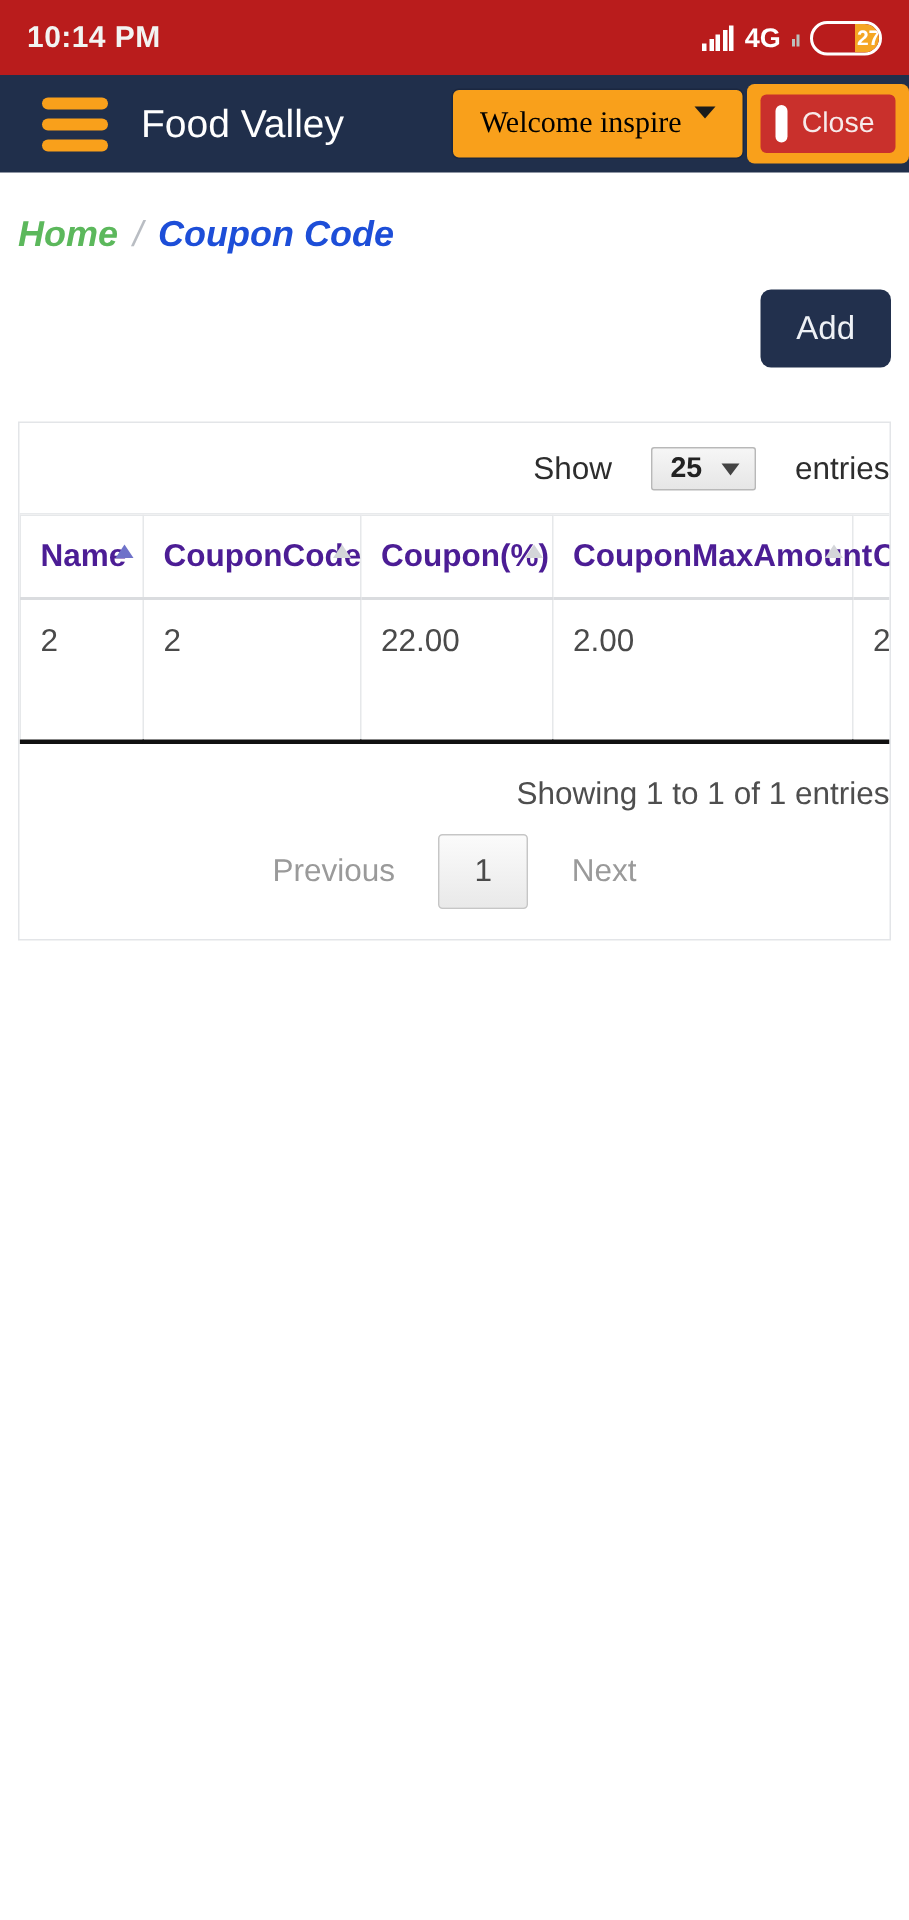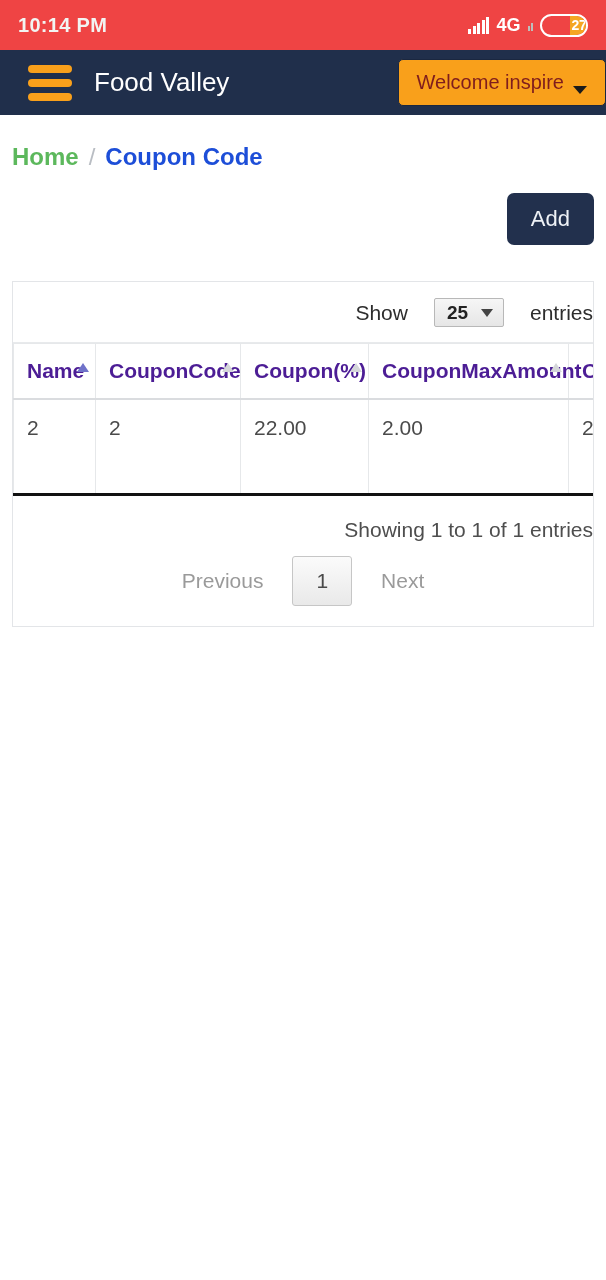--- a/index.html
+++ b/index.html
@@ -6,21 +6,21 @@
   html, body {
     width: 606px; height: 1280px;
     background: #ffffff;
     font-family: "Liberation Sans", sans-serif;
     overflow: hidden;
   }
 
   
   .statusbar {
     height: 50px; width: 100%;
-    background: #ef4444;
+    background: #b91c1c;
     display: flex; align-items: center;
     padding: 0 18px;
     color: #ffffff;
   }
   .status-time {
     font-size: 20px; font-weight: bold;
     letter-spacing: .3px;
     color: #f2f4f2;
   }
   .status-right {
@@ -79,29 +79,29 @@
     color: #ffffff; font-size: 26px; font-weight: normal;
     white-space: nowrap;
   }
   .nav-right {
     margin-left: auto;
     display: flex; align-items: stretch; height: 100%;
     align-items: center;
   }
   .welcome-btn {
     background: #f9a01b;
-    color: #7f1d1d;
+    color: #000000;
     border: 1px solid #1a2740;
     border-radius: 5px;
     font-size: 20px;
     padding: 11px 18px;
-    display: flex; align-items: flex-end; gap: 9px;
+    display: flex; align-items: flex-start; gap: 9px;
     white-space: nowrap;
     cursor: pointer;
-    font-family: Liberation Sans, sans-serif;
+    font-family: Liberation Serif, serif;
   }
   .caret {
     width: 0; height: 0;
     border-left: 7px solid transparent;
     border-right: 7px solid transparent;
     border-top: 8px solid #1b1b1b;
   }
   .close-wrap {
     background: #f9a01b;
     border-radius: 5px;
@@ -123,20 +123,21 @@
     display:block; width: 8px; height: 25px;
     background: #ffffff; border-radius: 4px;
   }
 
   
   .content { padding: 0 12px; }
   .breadcrumb {
     display: flex; align-items: flex-end; gap: 10px;
     padding: 28px 0 0 0;
     font-size: 24px;
+    font-style: italic;
   }
   .breadcrumb .home { color: #5cb85c; font-weight: bold; }
   .breadcrumb .sep { color: #b9bdc3; font-weight: normal; }
   .breadcrumb .current { color: #1d4ed8; font-weight: bold; }
 
   .add-row { display: flex; justify-content: flex-end; padding-top: 22px; }
   .add-btn {
     background: #22304d;
     color: #eef1f6;
     border: none; border-radius: 7px;
@@ -281,20 +282,26 @@
   <div class="hamburger">
     <span></span>
       <span></span>
       <span></span>
   </div>
   <div class="brand">Food Valley</div>
   <div class="nav-right">
     <div class="welcome-btn">
       <span>Welcome inspire</span>
       <span class="caret"></span>
+    </div>
+    <div class="close-wrap">
+      <div class="close-btn">
+        <span class="power-icon"></span>
+        <span>Close</span>
+      </div>
     </div>
   </div>
 </div>
 
 <div class="content">
 
   <div class="breadcrumb">
     <span class="home">Home</span>
     <span class="sep">/</span>
     <span class="current">Coupon Code</span>

